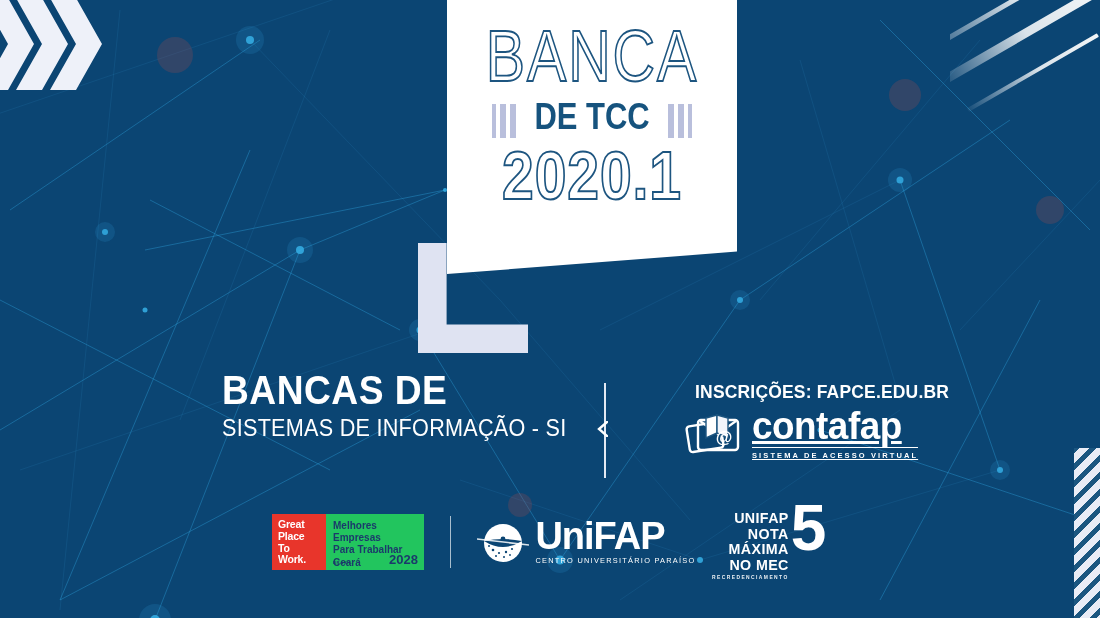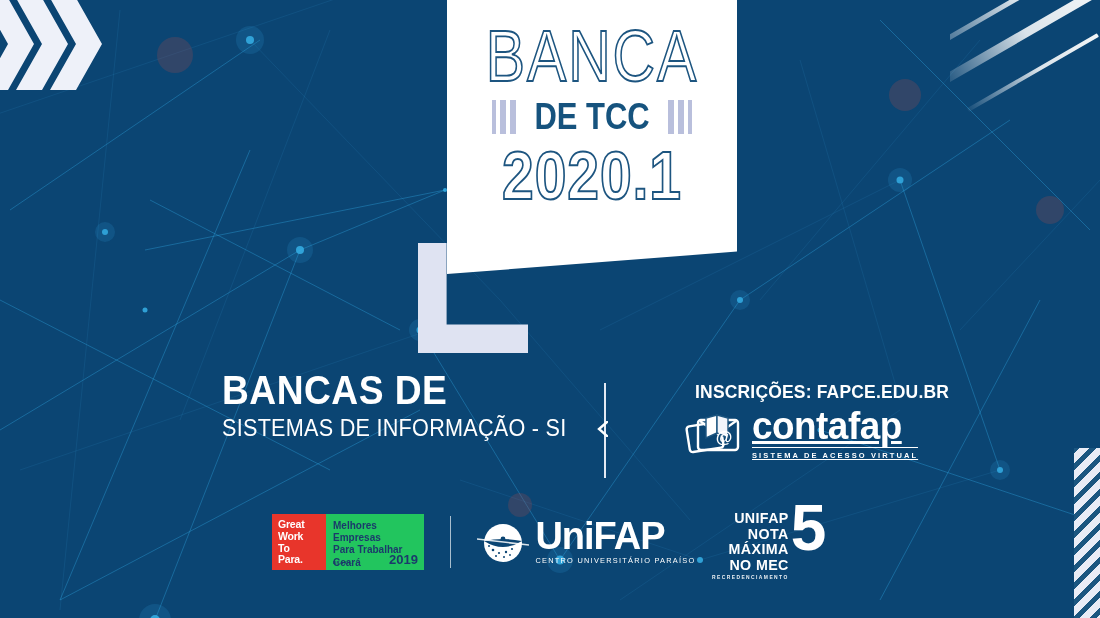--- a/index.html
+++ b/index.html
@@ -108,21 +108,21 @@
     font-weight: 400;
     color: transparent;
     -webkit-text-stroke: 1.6px #1d5580;
     transform: scaleY(1.18) scaleX(0.95);
     transform-origin: center top;
     margin-bottom: 14px;
   }
 
   .detcc-row {
     display: flex;
-    align-items: center;
+    align-items: flex-end;
     justify-content: center;
     gap: 9px;
     margin-top: 14px;
     margin-bottom: 6px;
   }
   .bars { display: flex; gap: 4px; align-items: center; }
   .bars i {
     display: block;
     width: 6px;
     height: 34px;
@@ -506,30 +506,30 @@
         <div class="contafap-sub">SISTEMA DE ACESSO VIRTUAL</div>
       </div>
     </div>
   </div>
 
   <div class="logo-strip">
 
     <div class="gptw">
       <div class="gptw-red">
         <div>Great</div>
-        <div>Work</div>
+        <div>Place</div>
         <div>To</div>
-        <div>Para.</div>
+        <div>Work.</div>
       </div>
       <div class="gptw-white">
         <div class="t">Melhores Empresas</div>
         <div class="t">Para Trabalhar</div>
         <div class="t">Ceará</div>
         <div class="brasil">BRASIL</div>
-        <div class="yr">2019</div>
+        <div class="yr">2028</div>
       </div>
     </div>
 
     <div class="logo-div"></div>
 
     <div class="unifap">
       <svg class="unifap-globe" viewBox="0 0 52 46">
         <circle cx="26" cy="24" r="19" fill="#ffffff"></circle>
         <path d="M7 22 Q26 34 45 22 Q26 18 7 22 Z" fill="#0b4573"></path>
         <circle cx="26" cy="20" r="2.4" fill="#0b4573"></circle>

